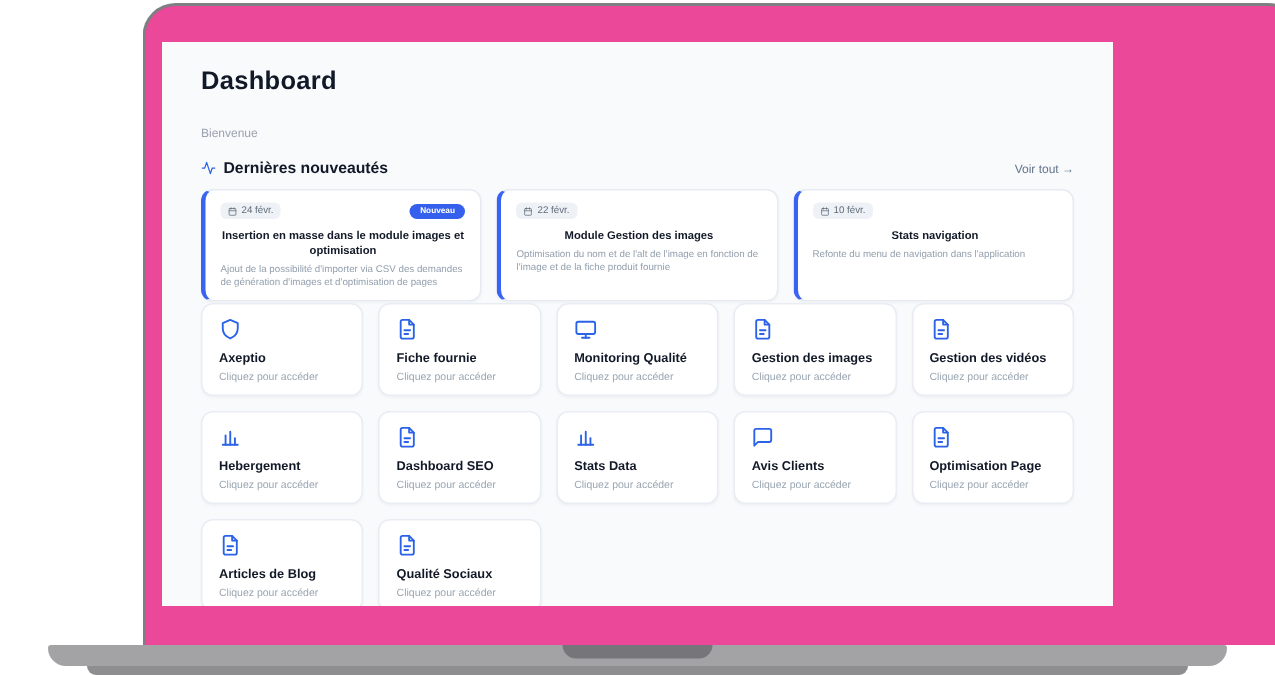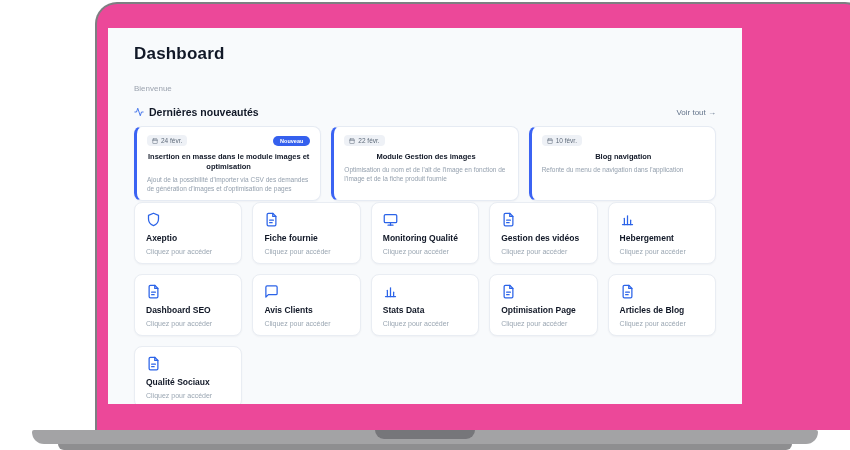--- a/index.html
+++ b/index.html
@@ -121,21 +121,21 @@
             <span class="date-chip">
               <svg class="icon-svg ic-gray" width="6" height="6" viewBox="0 0 24 24">
                 <rect x="3" y="4" width="18" height="18" rx="2"></rect>
                   <line x1="16" y1="2" x2="16" y2="6"></line>
                   <line x1="8" y1="2" x2="8" y2="6"></line>
                   <line x1="3" y1="10" x2="21" y2="10"></line>
               </svg>
               <span>10 févr.</span>
             </span>
           </div>
-          <div class="news-title">Blog navigation</div>
+          <div class="news-title">Stats navigation</div>
           <div class="news-desc">Refonte du menu de navigation dans l'application</div>
         </div>
 
       </div>
 
       <div class="grid">
 
         <div class="module-card">
           <span>
             <svg class="icon-svg ic-blue" width="15" height="15" viewBox="0 0 24 24">
@@ -164,20 +164,32 @@
             <svg class="icon-svg ic-blue" width="15" height="15" viewBox="0 0 24 24">
               <rect x="2" y="4" width="20" height="13" rx="2"></rect>
                 <line x1="8" y1="21" x2="16" y2="21"></line>
                 <line x1="12" y1="17" x2="12" y2="21"></line>
             </svg>
           </span>
           <div class="module-title">Monitoring Qualité</div>
           <div class="module-sub">Cliquez pour accéder</div>
         </div>
 
+        <div class="module-card">
+          <span>
+            <svg class="icon-svg ic-blue" width="15" height="15" viewBox="0 0 24 24">
+              <path d="M14 2H7a2 2 0 0 0-2 2v16a2 2 0 0 0 2 2h10a2 2 0 0 0 2-2V7l-5-5z"></path>
+                <path d="M14 2v5h5"></path>
+                <line x1="9" y1="13" x2="15" y2="13"></line>
+                <line x1="9" y1="17" x2="13" y2="17"></line>
+            </svg>
+          </span>
+          <div class="module-title">Gestion des images</div>
+          <div class="module-sub">Cliquez pour accéder</div>
+        </div>
 
         <div class="module-card">
           <span>
             <svg class="icon-svg ic-blue" width="15" height="15" viewBox="0 0 24 24">
               <path d="M14 2H7a2 2 0 0 0-2 2v16a2 2 0 0 0 2 2h10a2 2 0 0 0 2-2V7l-5-5z"></path>
                 <path d="M14 2v5h5"></path>
                 <line x1="9" y1="13" x2="15" y2="13"></line>
                 <line x1="9" y1="17" x2="13" y2="17"></line>
             </svg>
           </span>
@@ -207,43 +219,43 @@
                 <line x1="9" y1="17" x2="13" y2="17"></line>
             </svg>
           </span>
           <div class="module-title">Dashboard SEO</div>
           <div class="module-sub">Cliquez pour accéder</div>
         </div>
 
         <div class="module-card">
           <span>
             <svg class="icon-svg ic-blue" width="15" height="15" viewBox="0 0 24 24">
-              <path d="M21 15a2 2 0 0 1-2 2H7l-4 4V5a2 2 0 0 1 2-2h14a2 2 0 0 1 2 2v10z"></path>
-            </svg>
-          </span>
-          <div class="module-title">Avis Clients</div>
-          <div class="module-sub">Cliquez pour accéder</div>
-        </div>
-
-        <div class="module-card">
-          <span>
-            <svg class="icon-svg ic-blue" width="15" height="15" viewBox="0 0 24 24">
               <line x1="4" y1="20" x2="20" y2="20"></line>
                 <line x1="7" y1="20" x2="7" y2="10"></line>
                 <line x1="12" y1="20" x2="12" y2="6"></line>
                 <line x1="17" y1="20" x2="17" y2="13"></line>
             </svg>
           </span>
           <div class="module-title">Stats Data</div>
           <div class="module-sub">Cliquez pour accéder</div>
         </div>
 
         <div class="module-card">
           <span>
             <svg class="icon-svg ic-blue" width="15" height="15" viewBox="0 0 24 24">
+              <path d="M21 15a2 2 0 0 1-2 2H7l-4 4V5a2 2 0 0 1 2-2h14a2 2 0 0 1 2 2v10z"></path>
+            </svg>
+          </span>
+          <div class="module-title">Avis Clients</div>
+          <div class="module-sub">Cliquez pour accéder</div>
+        </div>
+
+        <div class="module-card">
+          <span>
+            <svg class="icon-svg ic-blue" width="15" height="15" viewBox="0 0 24 24">
               <path d="M14 2H7a2 2 0 0 0-2 2v16a2 2 0 0 0 2 2h10a2 2 0 0 0 2-2V7l-5-5z"></path>
                 <path d="M14 2v5h5"></path>
                 <line x1="9" y1="13" x2="15" y2="13"></line>
                 <line x1="9" y1="17" x2="13" y2="17"></line>
             </svg>
           </span>
           <div class="module-title">Optimisation Page</div>
           <div class="module-sub">Cliquez pour accéder</div>
         </div>
 

